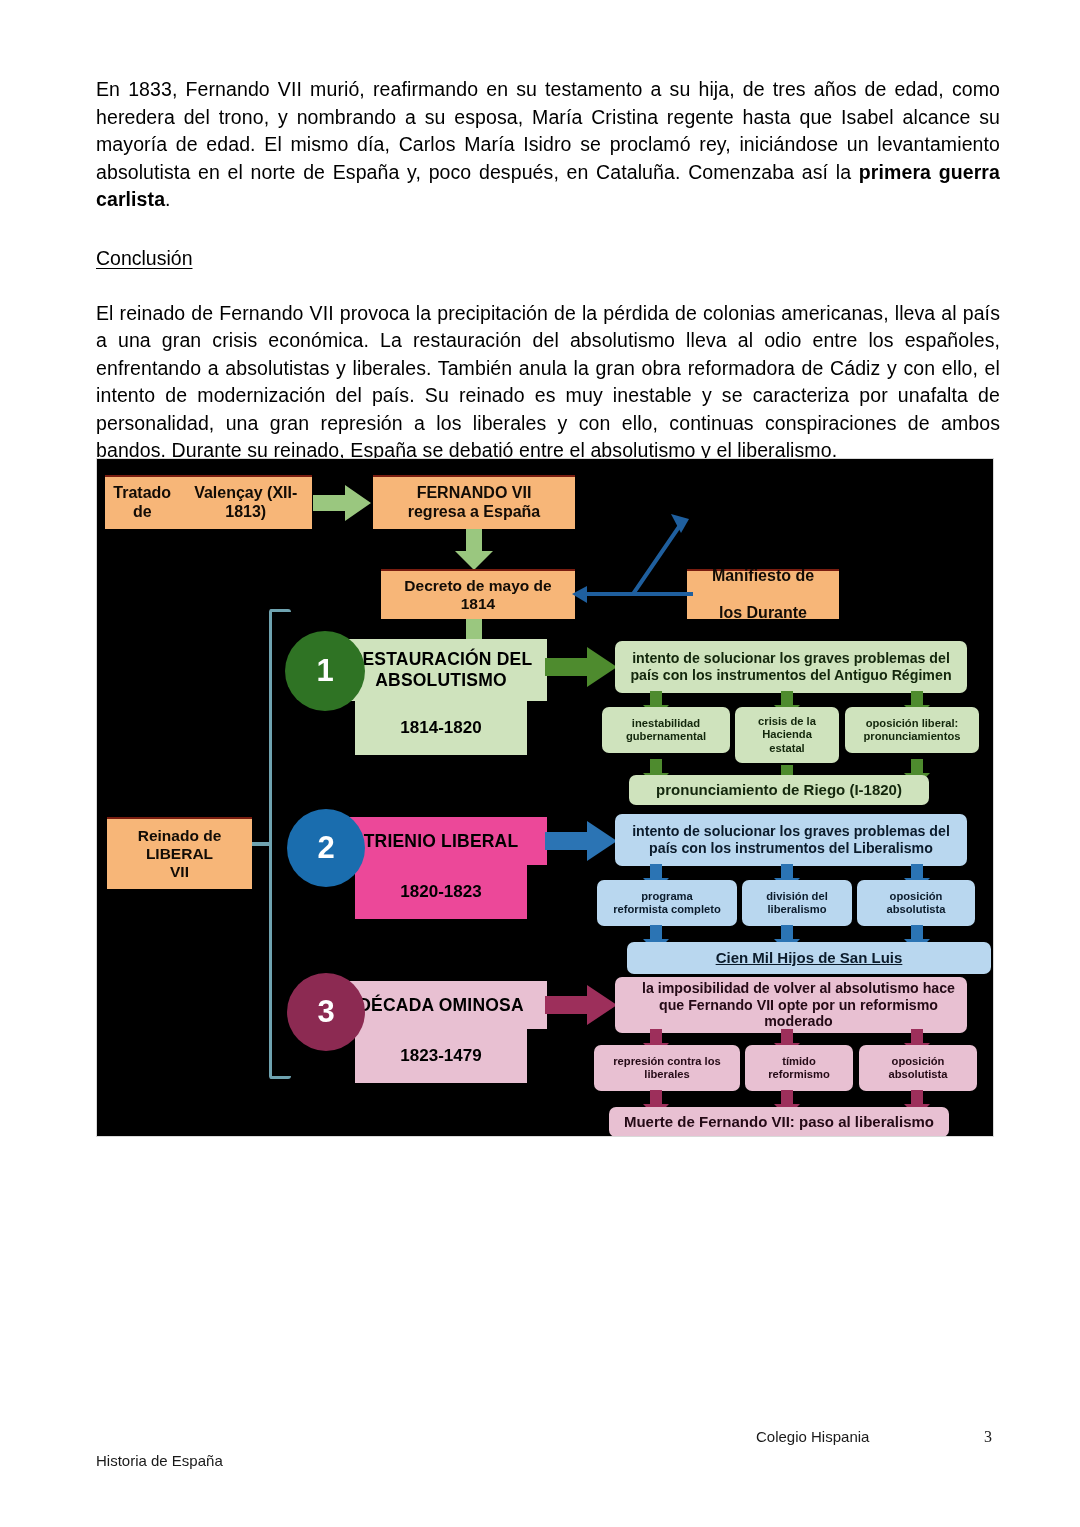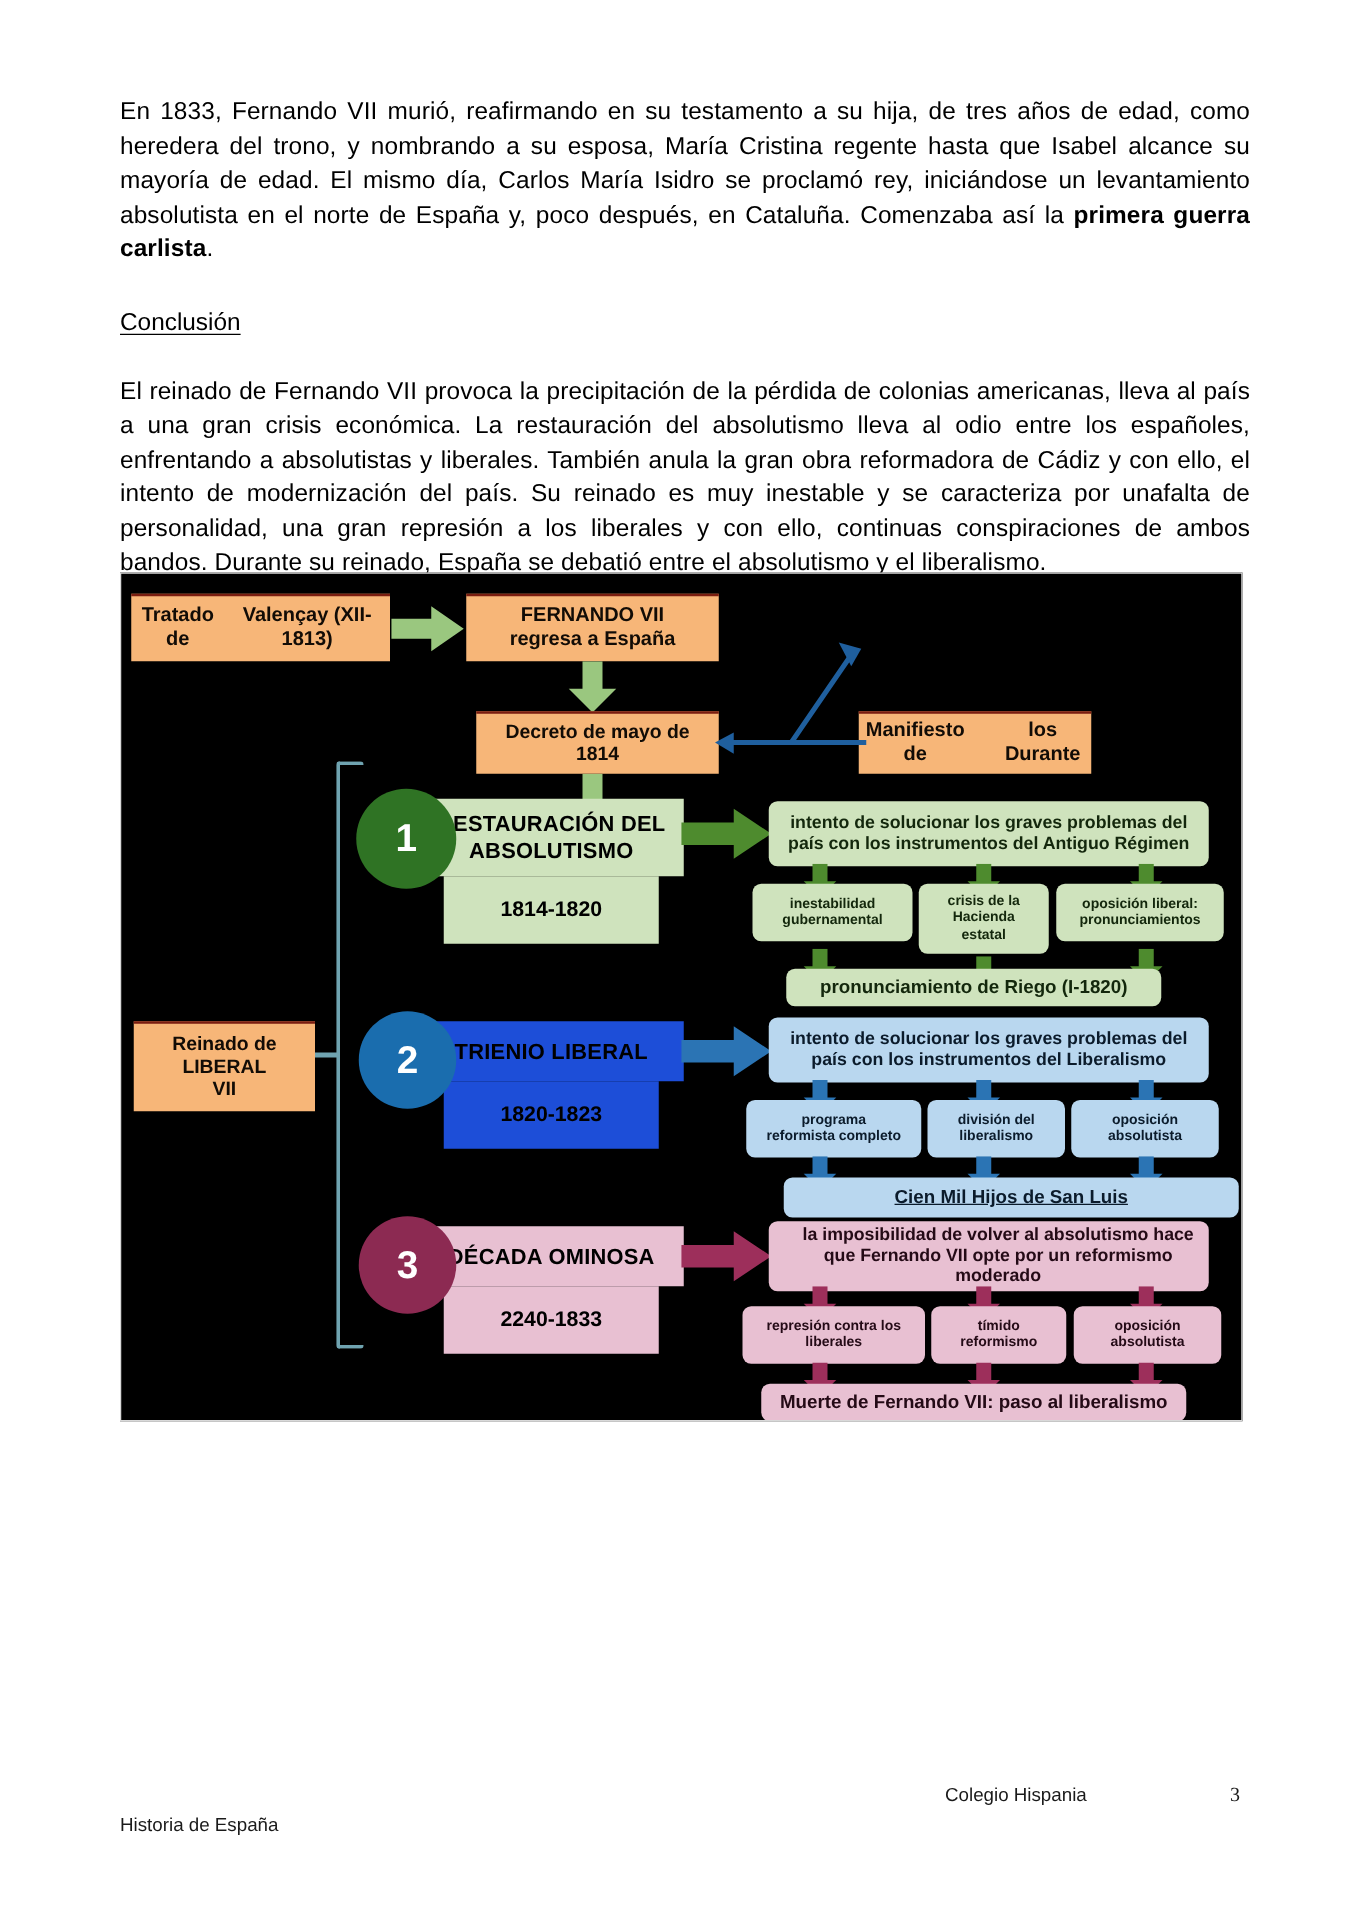--- a/index.html
+++ b/index.html
@@ -90,21 +90,21 @@
     border-top: 2px solid #7a1d10;
     color: #120c06;
     font-weight: bold;
     font-size: 16px;
   }
   .orange.small { font-size: 15.5px; }
 
   
   .g-head { background: #cfe3bd; color: #000; font-weight: bold; }
   .g-body { background: #cfe3bd; color: #13270c; }
-  .b-head { background: #1d4ed8; color: #000; font-weight: bold; }
+  .b-head { background: #ec4899; color: #000; font-weight: bold; }
   .b-body { background: #b9d7ef; color: #0b1b2b; }
   .p-head { background: #e8c0d2; color: #000; font-weight: bold; }
   .p-body { background: #e8c0d2; color: #240a16; }
 
   .rounded { border-radius: 7px; }
 
   .circle {
     position: absolute;
     border-radius: 50%;
     display: flex;
@@ -177,21 +177,21 @@
 
     <svg class="arrow" style="left:355px; top:70px;" width="44" height="42" viewBox="0 0 44 42">
       <polygon points="14,0 30,0 30,22 41,22 22,41 3,22 14,22" fill="#9ac77f"></polygon>
     </svg>
 
     <div class="node orange small" style="left:284px; top:110px; width:194px; height:50px; flex-direction:column;">
       <span>Decreto de mayo de</span>
       <span>1814</span>
     </div>
 
-    <div class="node orange" style="left:590px; top:110px; width:186px; height:50px; flex-direction:row;gap:18px;">
+    <div class="node orange" style="left:590px; top:110px; width:152px; height:50px; flex-direction:column;gap:18px;">
       <span>Manifiesto de</span>
       <span>los Durante</span>
     </div>
 
     <svg class="arrow" style="left:470px; top:52px;" width="130" height="94" viewBox="0 0 130 94">
       <polyline points="126,83 66,83 116,10" fill="none" stroke="#1f5f9e" stroke-width="4"></polyline>
       <polygon points="104,3 122,8 114,22" fill="#1f5f9e"></polygon>
       <polygon points="20,75 20,92 5,83" fill="#1f5f9e"></polygon>
       <line x1="18" y1="83" x2="66" y2="83" stroke="#1f5f9e" stroke-width="4"></line>
     </svg>
@@ -326,21 +326,21 @@
     </div>
 
     <div class="circle c-pink" style="left:190px; top:514px; width:78px; height:78px;">
       <span>3</span>
     </div>
 
     <div class="node p-head stage-title" style="left:238px; top:522px; width:212px; height:48px;">
       <span>DÉCADA OMINOSA</span>
     </div>
     <div class="node p-head stage-years" style="left:258px; top:570px; width:172px; height:54px;">
-      <span>2240-1833</span>
+      <span>1823-1479</span>
     </div>
 
     <svg class="arrow" style="left:448px; top:524px;" width="74" height="44" viewBox="0 0 74 44">
       <polygon points="0,13 42,13 42,2 72,22 42,42 42,31 0,31" fill="#9d2f5b"></polygon>
     </svg>
 
     <div class="node p-body big-text rounded" style="left:518px; top:518px; width:352px; height:56px; flex-direction:column;padding-left:15px;">
       <span>la imposibilidad de volver al absolutismo hace</span>
       <span>que Fernando VII opte por un reformismo</span>
       <span>moderado</span>

